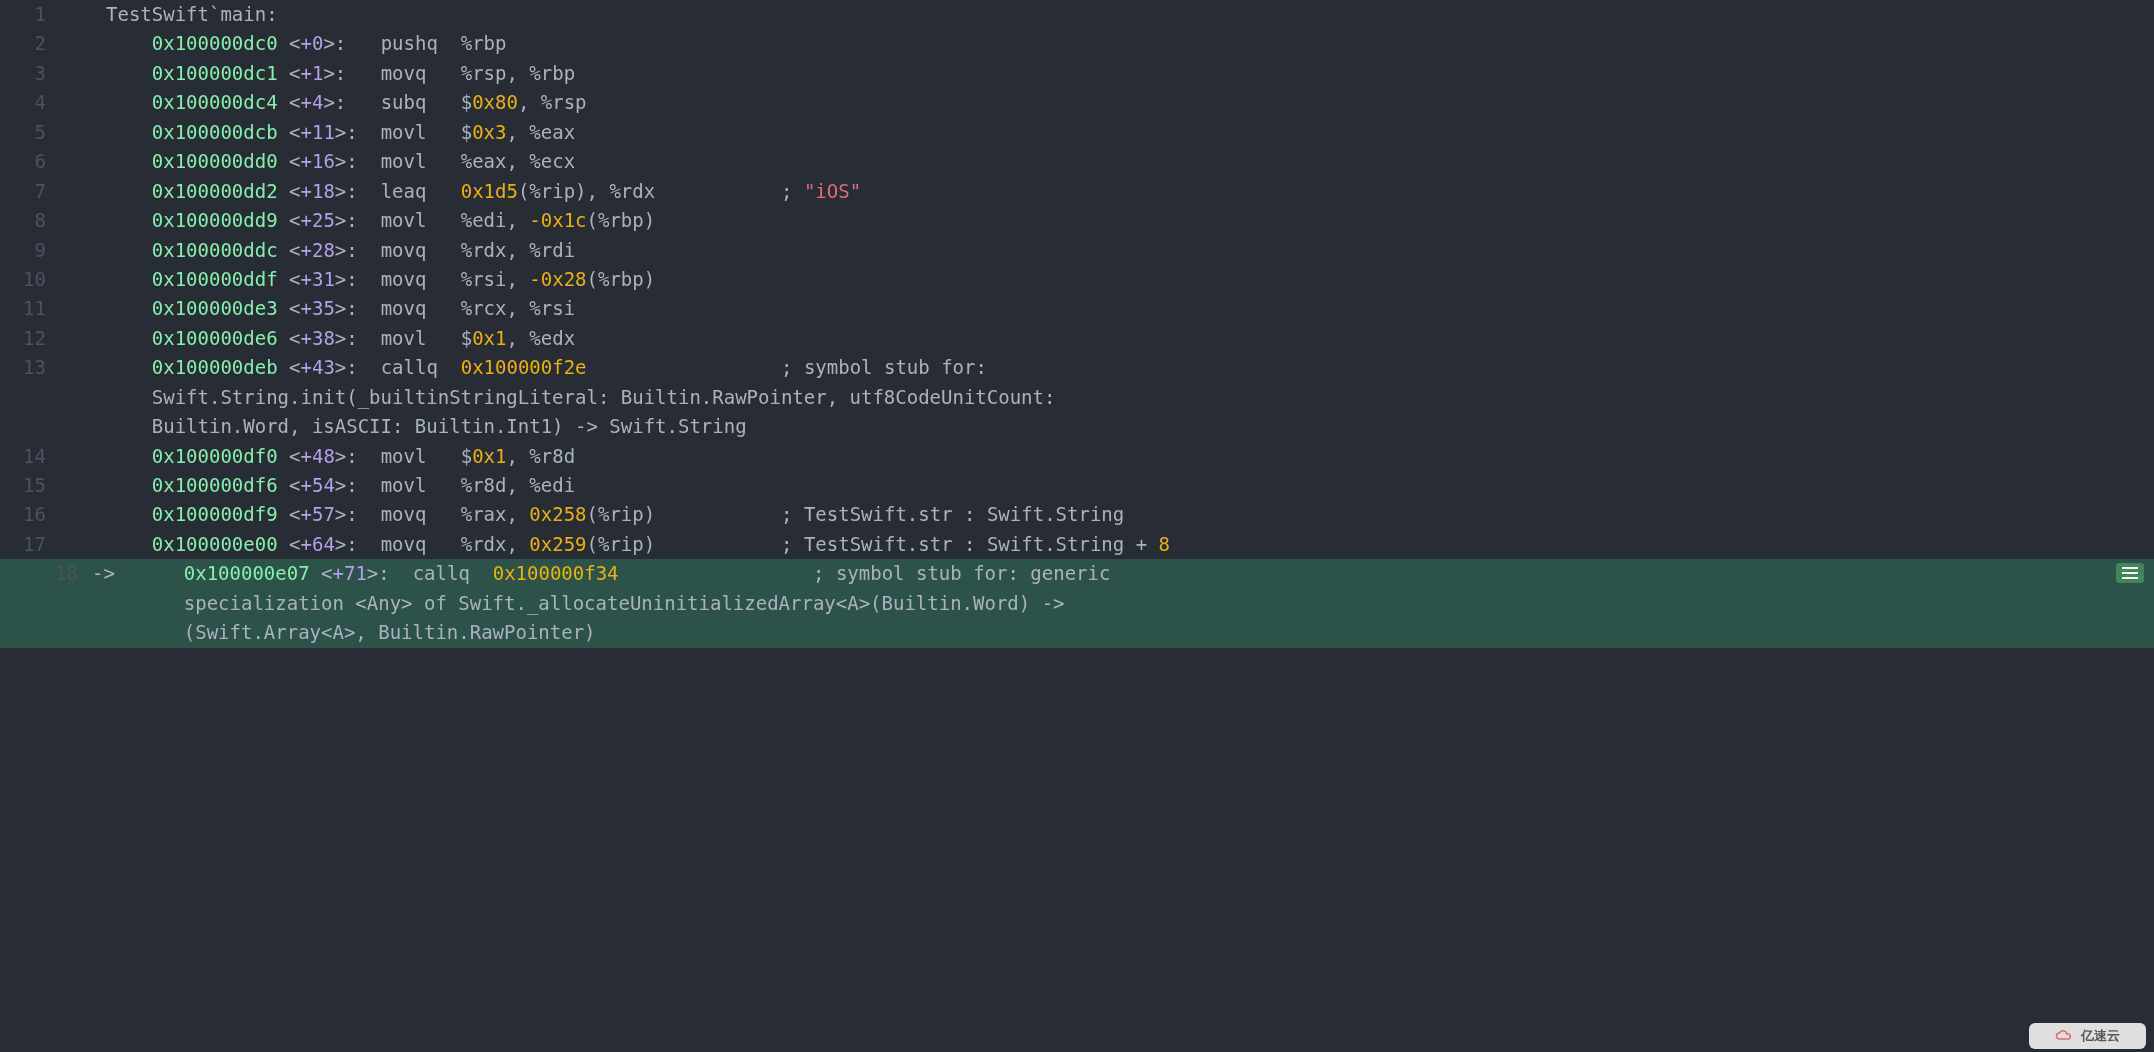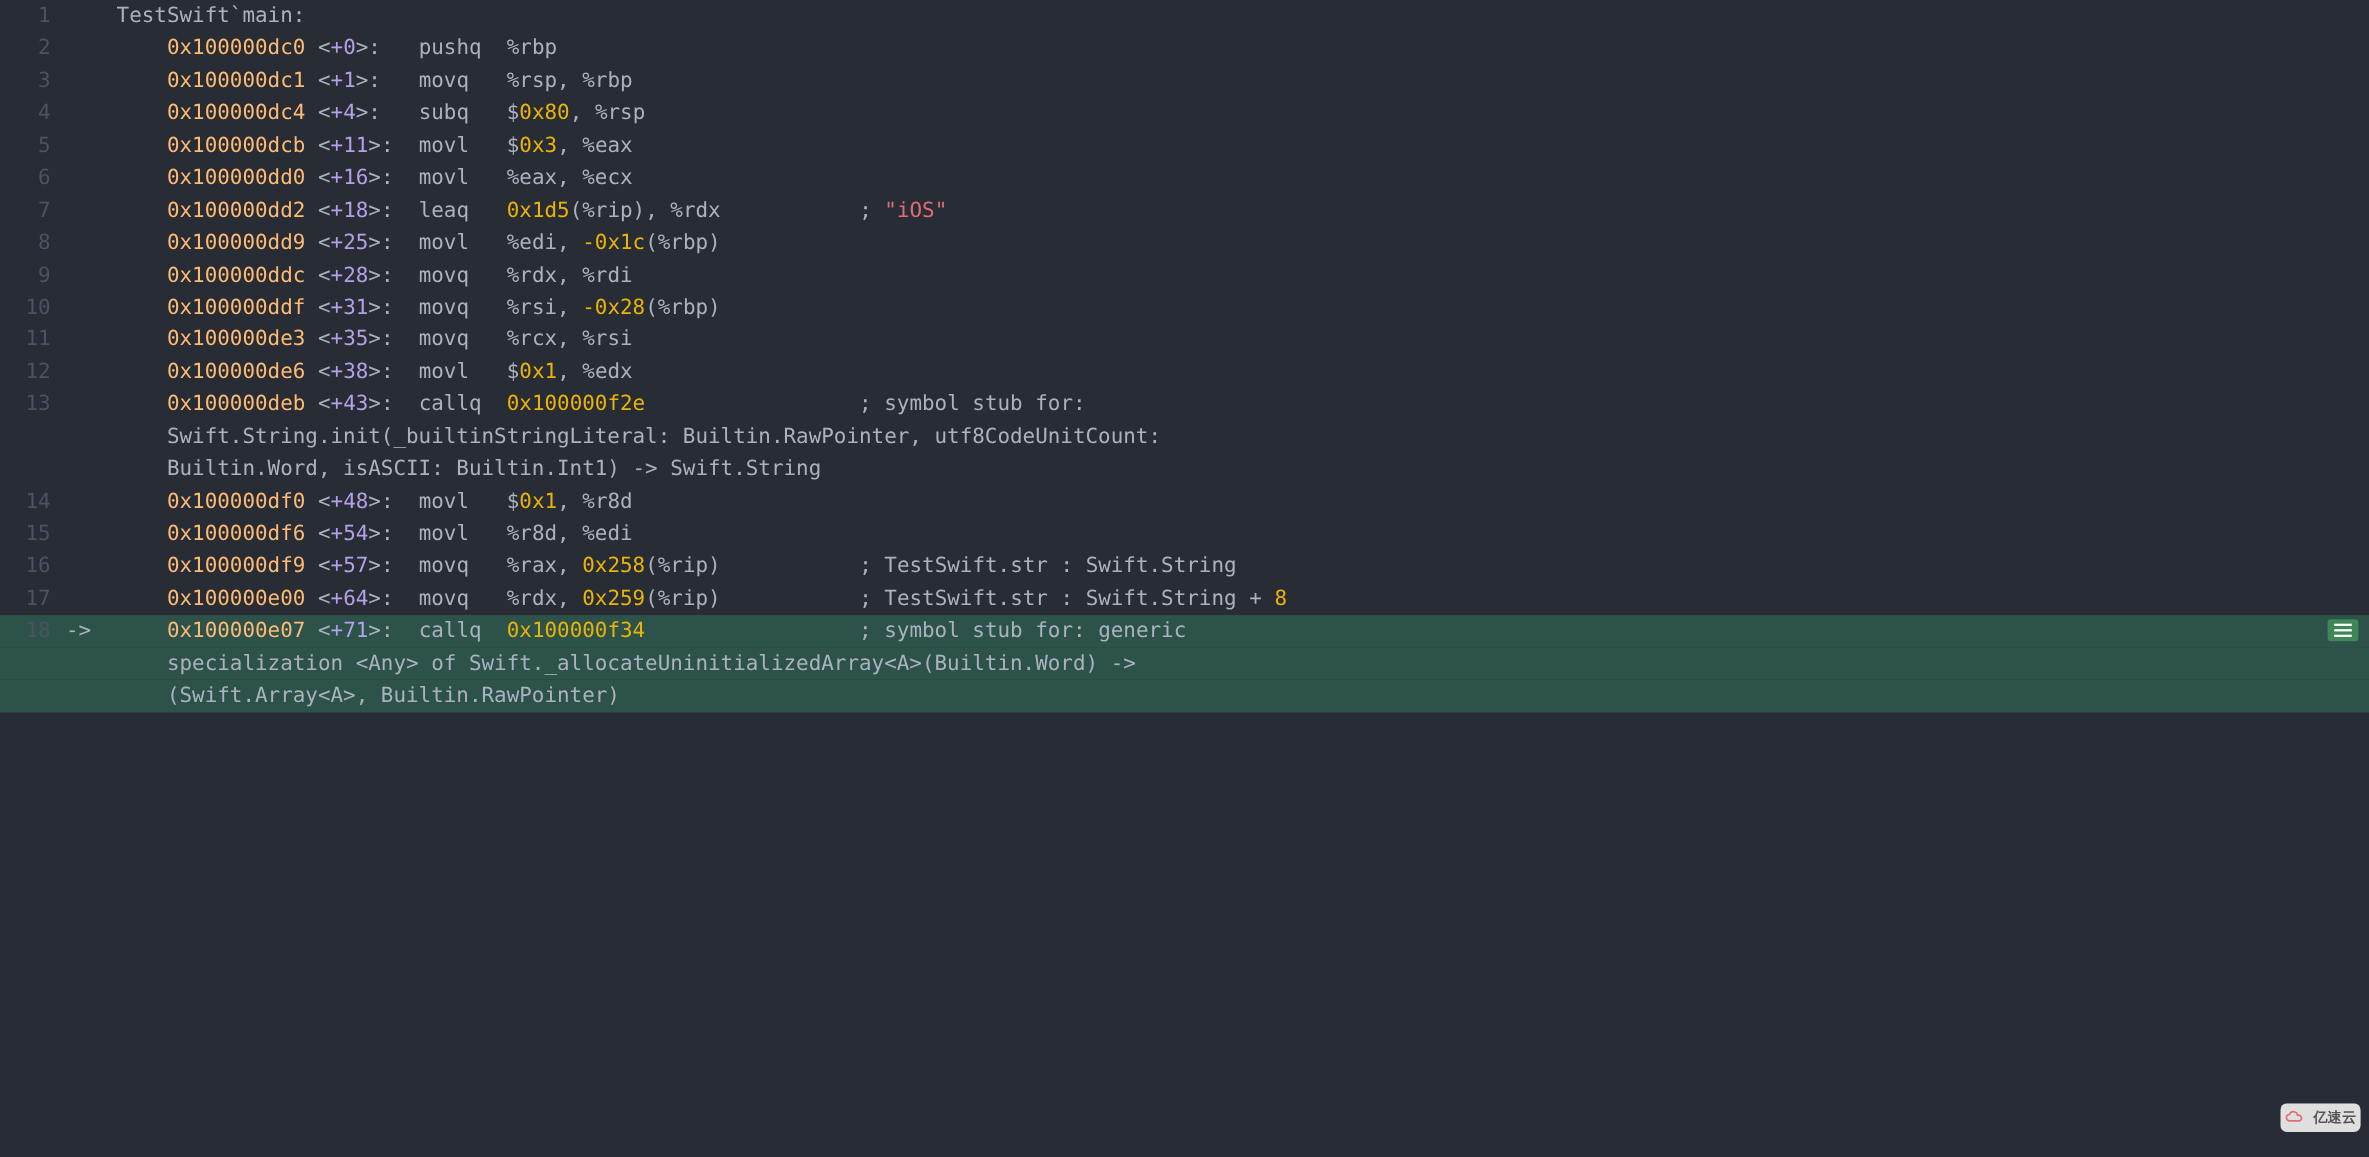--- a/index.html
+++ b/index.html
@@ -17,20 +17,21 @@
     white-space: pre;
     position: relative;
   }
   .line {
     display: flex;
     align-items: baseline;
     position: relative;
   }
   .line.hl {
     background: #2C524A;
+    padding-left: 32px;
   }
   .gutter {
     width: 46px;
     text-align: right;
     color: #4B5263;
     padding-right: 14px;
     user-select: none;
     flex: 0 0 auto;
   }
   .arrow {
@@ -38,35 +39,35 @@
     width: 30px;
     color: #ABB2BF;
     flex: 0 0 auto;
     white-space: pre;
   }
   .code {
     flex: 0 0 auto;
     white-space: pre;
     margin-left: 16px;
   }
-  .addr { color: #fdba74; text-align: right; }     
+  .addr { color: #86efac; text-align: right; }     
   .off  { color: #B4A0E8; }
   .punc { color: #ABB2BF; }
   .plain{ color: #ABB2BF; }
   .num  { color: #eab308; }
   .str  { color: #E06C75; }
   .logo {
     position: fixed;
     right: 8px;
-    bottom: 23px;
+    bottom: 3px;
     font-size: 14px;
     color: #E06C75;
     background: rgba(255,255,255,0.85);
     border-radius: 6px;
-    padding: 3px 4px;
+    padding: 3px 26px;
     display: flex;
     align-items: center;
     gap: 8px;
   }
   .logo .txt { color:#555; font-family: sans-serif; font-weight:600; font-size:13px;}
   .menu-icon {
     position: absolute;
     right: 10px;
     top: 4px;
     width: 28px;

